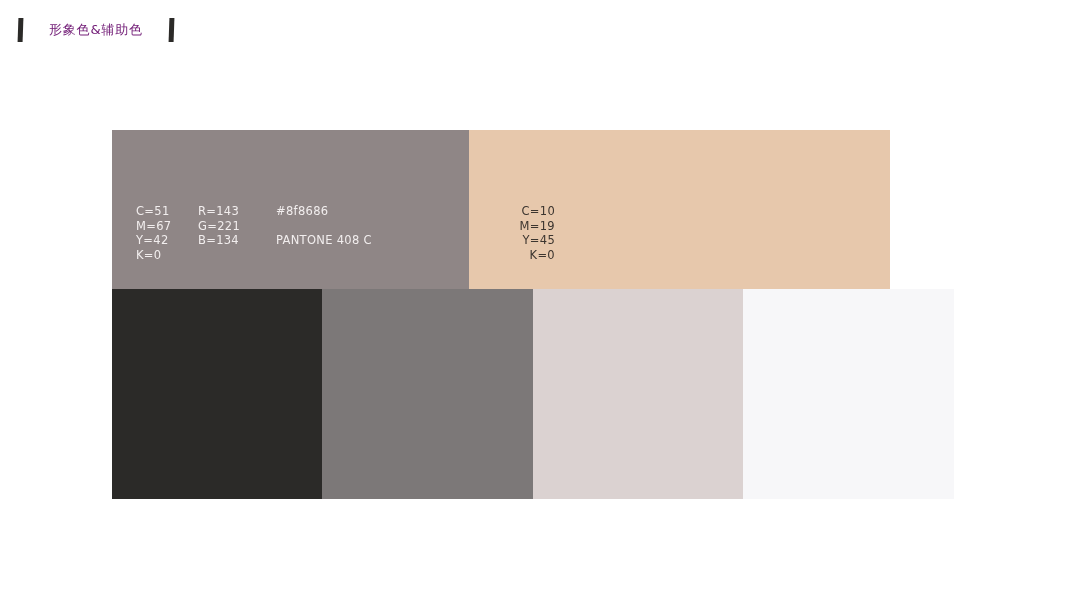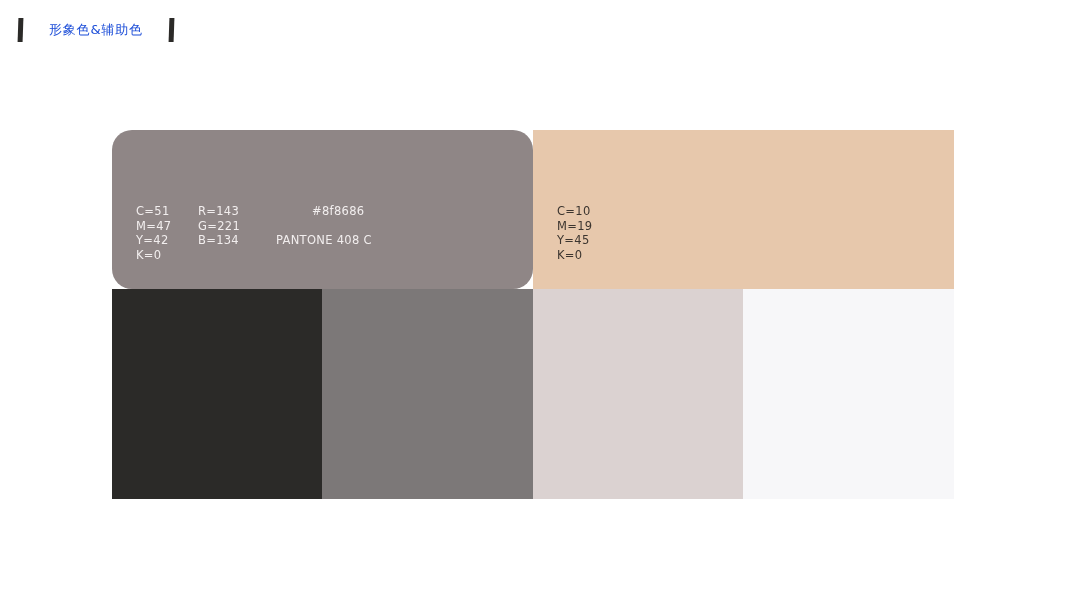--- a/index.html
+++ b/index.html
@@ -35,21 +35,21 @@
     height: 24px;
     background: #2b2a28;
     flex: 0 0 auto;
     transform: skewX(-2deg);
   }
 
   .tick-left { margin-left: 18px; }
 
   .header-title {
     font-size: 13px;
-    color: #1d4ed8;
+    color: #701a75;
     letter-spacing: 0.8px;
     margin-left: 26px;
     margin-right: 26px;
     white-space: nowrap;
     font-family: "DejaVu Sans", "Liberation Sans", sans-serif;
   }
 
   
   .board {
     position: absolute;
@@ -76,21 +76,21 @@
     height: 210px;
     display: flex;
   }
 
   .swatch {
     height: 100%;
     position: relative;
   }
 
   
-  .sw-primary   { width: 421px; border-radius: 20px; }
+  .sw-primary   { width: 357px; }
   .sw-secondary { width: 421px; }
 
   
   .sw-dark    { width: 210px; }
   .sw-gray    { width: 211px; }
   .sw-blush   { width: 210px; }
   .sw-offwhite{ width: 211px; }
 
   
   .spec {
@@ -105,47 +105,47 @@
     font-family: "DejaVu Sans", "Liberation Sans", sans-serif;
     white-space: pre;
   }
 
   .spec-col { display: flex; flex-direction: column; }
 
   .col-cmyk { width: 62px; }
   .col-rgb  { width: 78px; }
   .col-code { padding-top: 0px; }
 
-  .code-hex     { display: block; margin-left: 36px; }
+  .code-hex     { display: block; }
   .code-spacer  { display: block; visibility: hidden; }
   .code-pantone { display: block; }
 
   .spec-light { color: #f2eeee; }
-  .spec-dark  { color: #3c352f; }
+  .spec-dark  { color: #3c352f; text-align: right; }
 </style>
 </head>
 <body>
 
 <div class="page">
 
   <div class="header">
     <span class="tick tick-left"></span>
     <span class="header-title">形象色&amp;辅助色</span>
     <span class="tick tick-right"></span>
   </div>
 
   <div class="board">
 
     <div class="row-top">
 
       <div class="swatch sw-primary" id="sw-primary" style="background: rgb(143, 134, 134);">
         <div class="spec spec-light">
           <div class="spec-col col-cmyk">
             <span>C=51</span>
-            <span>M=47</span>
+            <span>M=67</span>
             <span>Y=42</span>
             <span>K=0</span>
           </div>
           <div class="spec-col col-rgb">
             <span>R=143</span>
             <span>G=221</span>
             <span>B=134</span>
           </div>
           <div class="spec-col col-code">
             <span class="code-hex">#8f8686</span>

